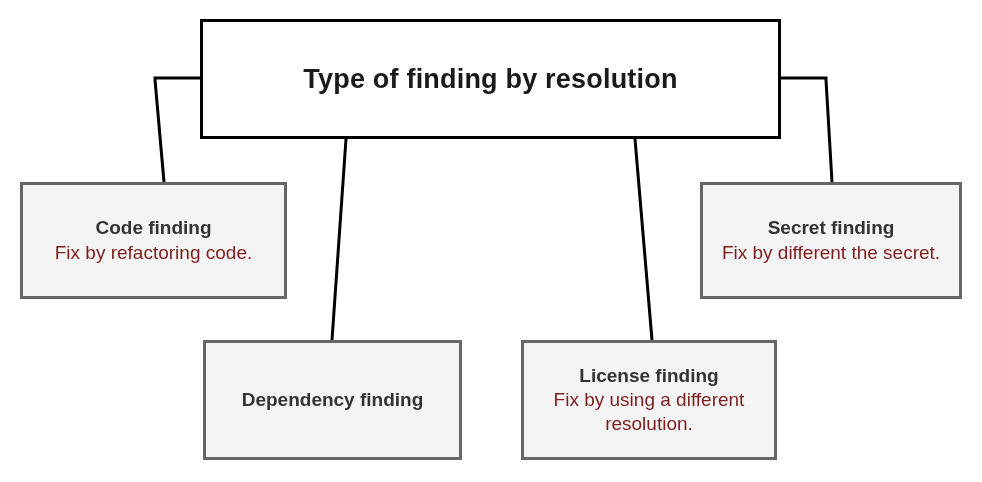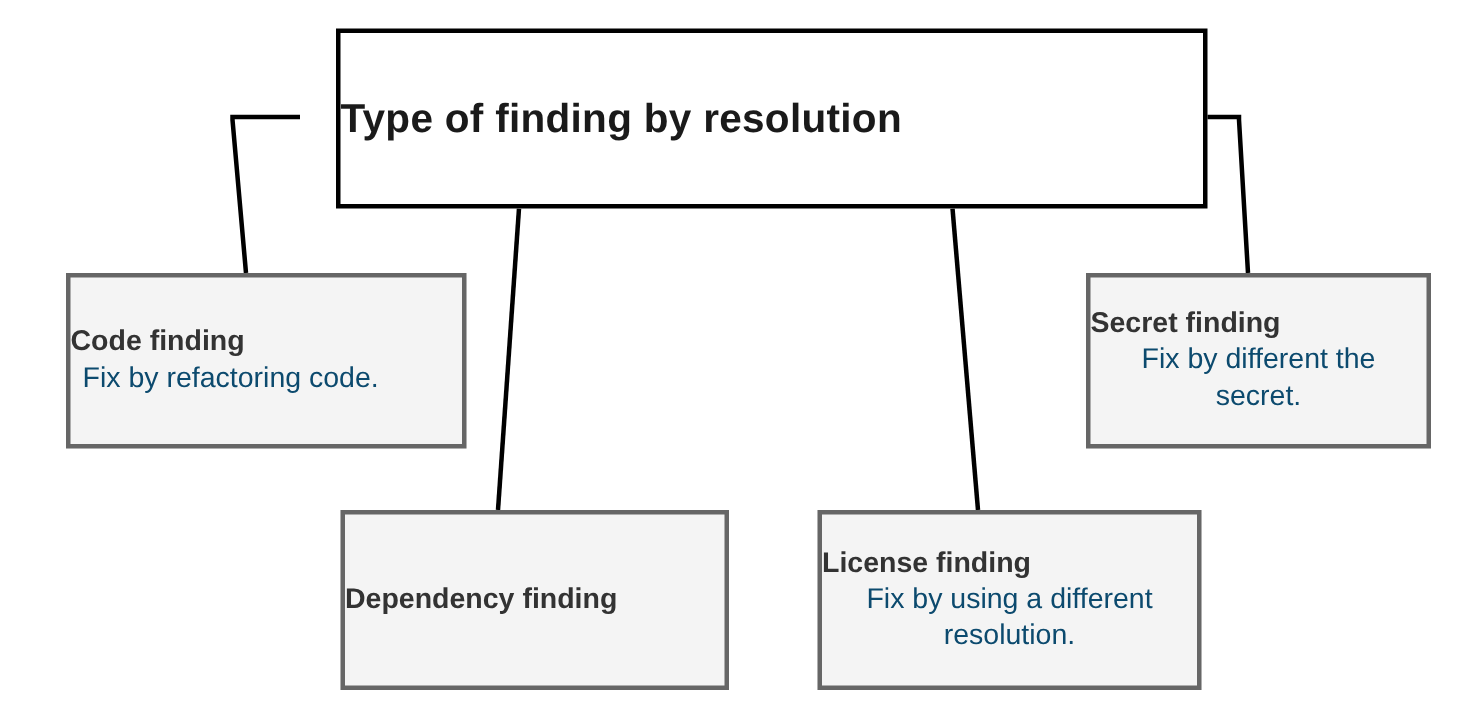--- a/index.html
+++ b/index.html
@@ -22,25 +22,24 @@
     left: 0;
     top: 0;
     width: 982px;
     height: 482px;
   }
   .node {
     position: absolute;
     box-sizing: border-box;
     display: flex;
     flex-direction: column;
-    align-items: flex-start;
+    align-items: center;
     justify-content: center;
     text-align: center;
     z-index: 2;
-    margin-left: 24px;
   }
   .node-root {
     left: 200px;
     top: 19px;
     width: 581px;
     height: 120px;
     background: #ffffff;
     border: 3px solid #000000;
   }
   .root-title {
@@ -56,34 +55,34 @@
   .child-title {
     font-size: 19px;
     font-weight: bold;
     color: #333333;
     line-height: 1.28;
   }
   .child-desc {
     font-size: 19px;
     font-weight: normal;
     font-style: normal;
-    color: #0c4a6e;
+    color: #7f1d1d;
     line-height: 1.28;
     padding: 0 8px;
   }
   .node-code {
     left: 20px;
     top: 182px;
     width: 267px;
     height: 117px;
   }
   .node-secret {
     left: 700px;
     top: 182px;
-    width: 230px;
+    width: 262px;
     height: 117px;
   }
   .node-dependency {
     left: 203px;
     top: 340px;
     width: 259px;
     height: 120px;
   }
   .node-license {
     left: 521px;

